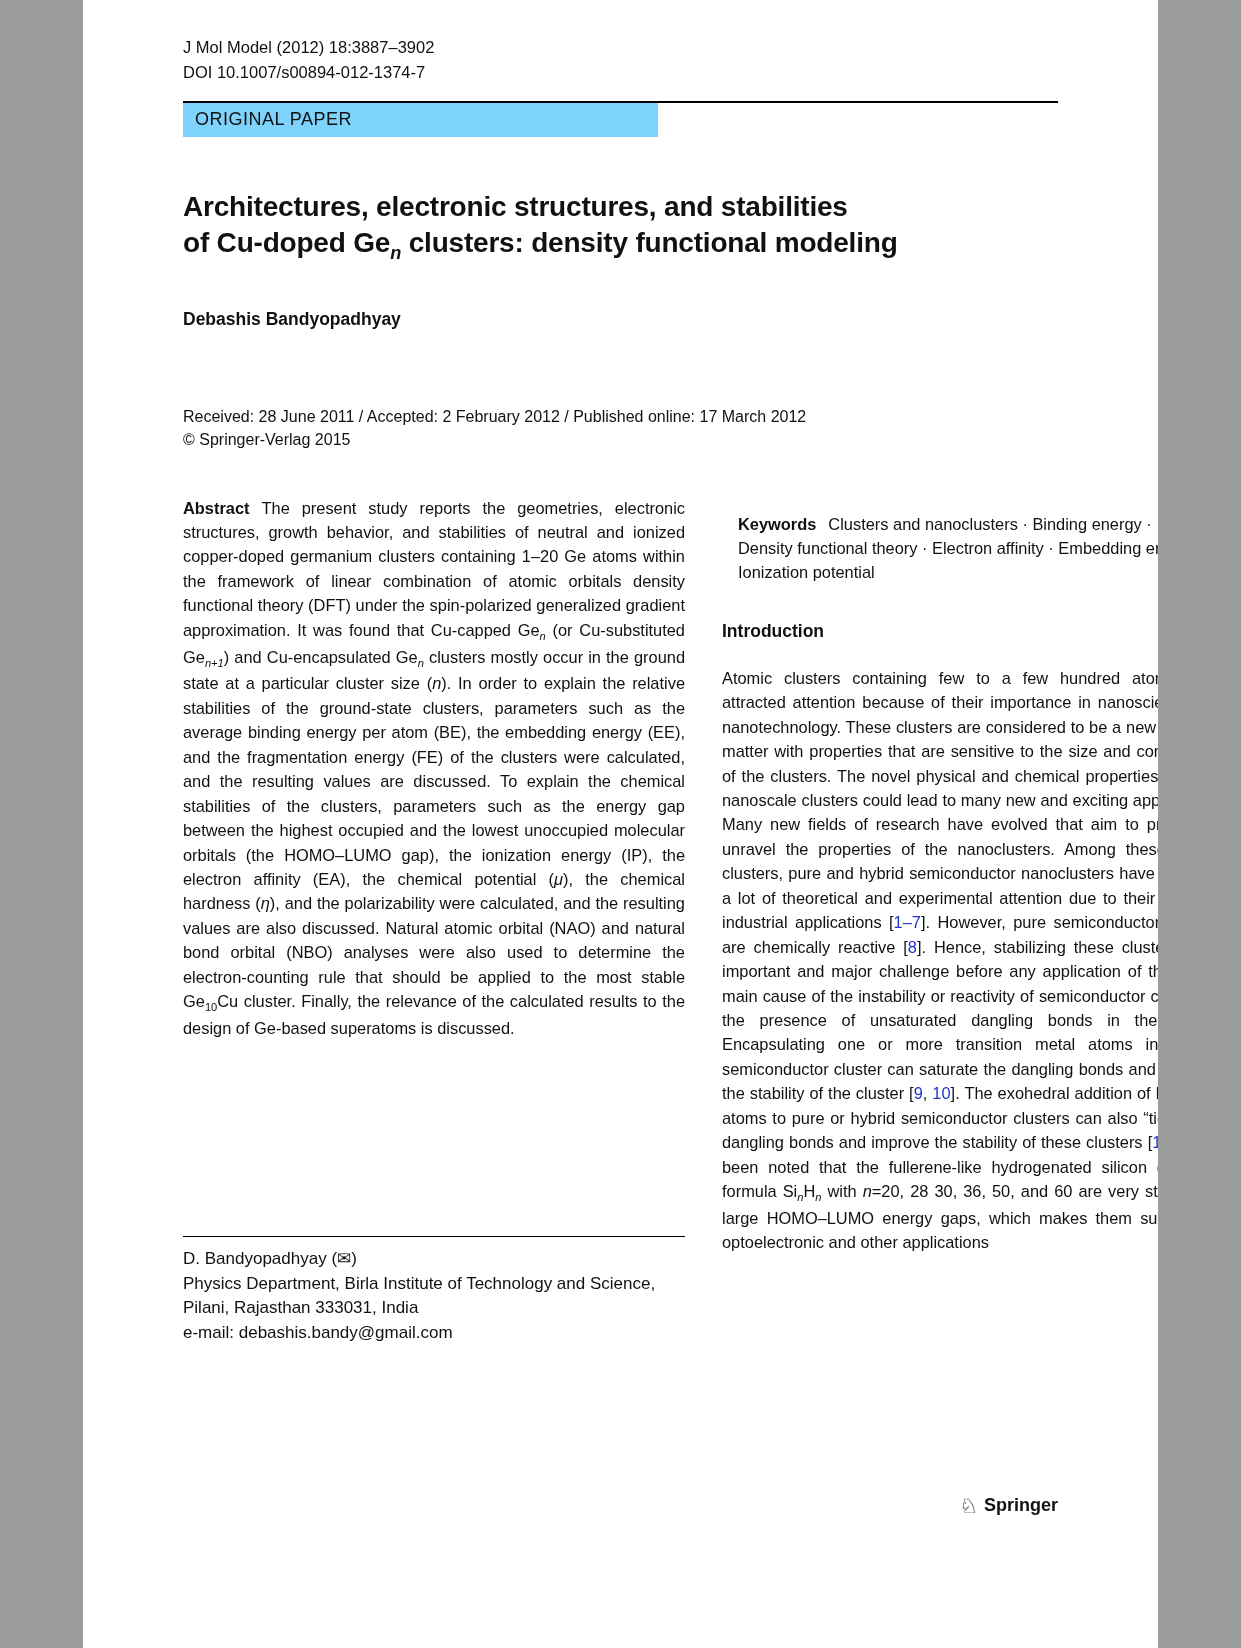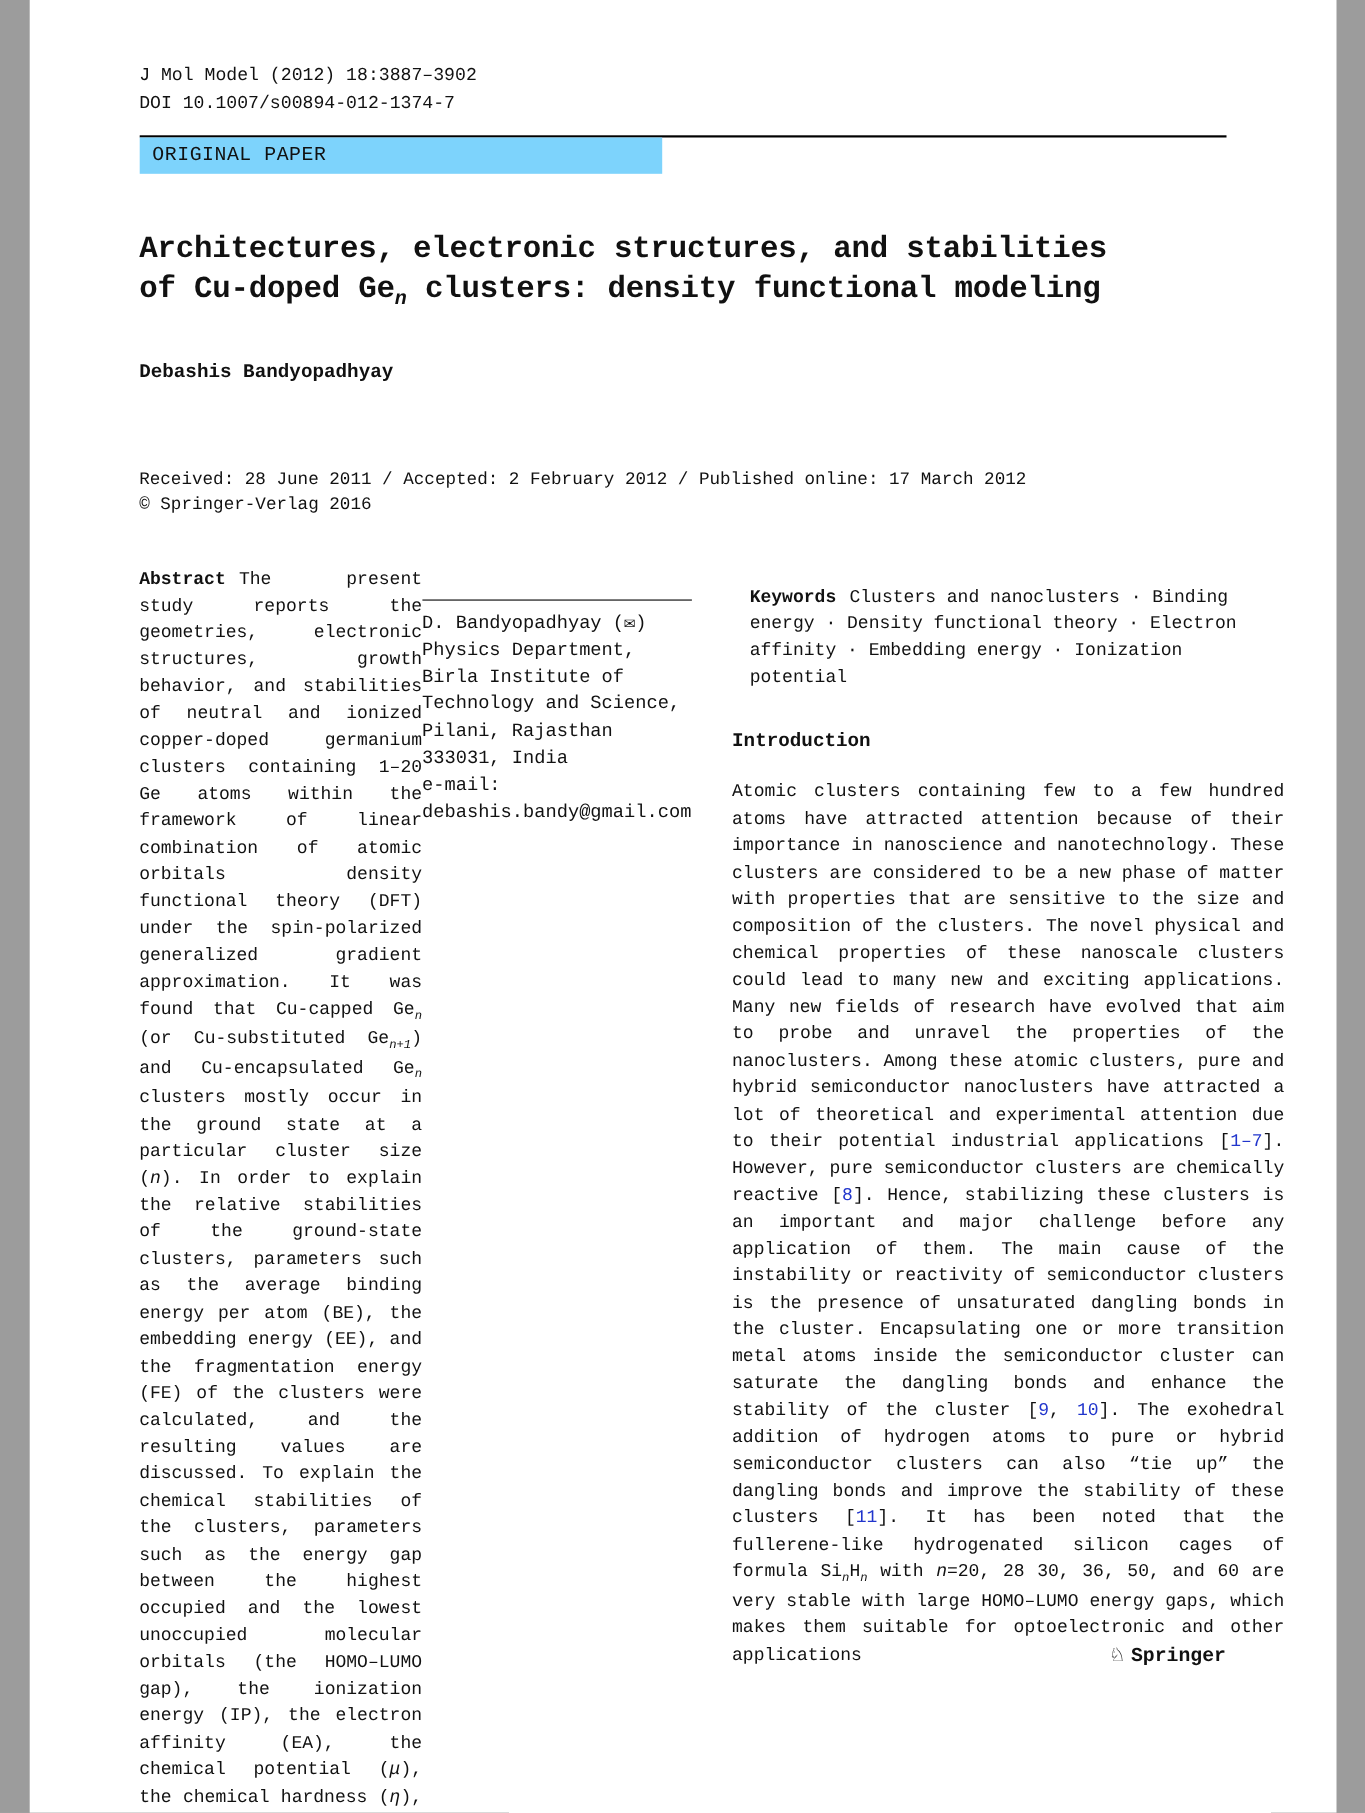--- a/index.html
+++ b/index.html
@@ -1,24 +1,24 @@
 <!DOCTYPE html>
 <html><head>
 <meta charset="utf-8">
 <style>
   html, body { margin: 0; padding: 0; background: #9c9c9c; }
   .page {
     position: relative;
-    width: 1188px;
+    width: 1075px;
     height: 1648px;
     margin: 0 auto;
     background: #ffffff;
     box-sizing: border-box;
-    padding: 57px 100px 0 100px;
-    font-family: Liberation Mono, monospace;
+    padding: 35px 100px 0 100px;
+    font-family: Liberation Sans, sans-serif;
     color: #111111;
     overflow: hidden;
   }
   .masthead { font-size: 16.5px; line-height: 1.5; }
   .banner-wrap { margin-top: 16px; border-top: 2px solid #000; }
   .banner {
     width: 463px;
     background: #7dd3fc;
     padding: 6px 0 7px 12px;
     font-size: 18px;
@@ -29,21 +29,21 @@
     font-size: 28px;
     font-weight: 700;
     line-height: 1.32;
     letter-spacing: -0.2px;
   }
   .title sub { font-size: 65%; }
   .author { margin-top: 44px; font-size: 17.5px; font-weight: 700; }
   .pub-history { margin-top: 76px; font-size: 16px; line-height: 1.42; }
   .columns { display: flex; gap: 37px; margin-top: 44px; min-height: 850px; }
   .col { width: 502px; flex: 0 0 502px; }
-  .col-left { display: flex; flex-direction: row; justify-content: space-between; }
+  .col-left { display: flex; flex-direction: column; justify-content: space-between; }
   .para {
     margin: 0;
     font-size: 16.4px;
     line-height: 1.49;
     text-align: justify;
   }
   .para sub { font-size: 68%; }
   .it { font-style: italic; }
   .cite { color: #2135cc; }
   .block-label { font-weight: 700; margin-right: 12px; }
@@ -76,21 +76,21 @@
   <div class="banner-wrap">
     <div class="banner">ORIGINAL PAPER</div>
   </div>
 
   <h1 class="title"><span>Architectures, electronic structures, and stabilities</span><br><span>of Cu-doped Ge</span><sub class="it">n</sub><span> clusters: density functional modeling</span></h1>
 
   <div class="author">Debashis Bandyopadhyay</div>
 
   <div class="pub-history">
     <div>Received: 28 June 2011 / Accepted: 2 February 2012 / Published online: 17 March 2012</div>
-    <div>© Springer-Verlag 2016</div>
+    <div>© Springer-Verlag 2015</div>
   </div>
 
   <div class="columns">
 
     <div class="col col-left">
       <p class="para"><span class="block-label">Abstract</span><span><span>The present study reports the geometries, electronic structures, growth behavior, and stabilities of neutral and ionized copper-doped germanium clusters containing 1–20 Ge atoms within the framework of linear combination of atomic orbitals density functional theory (DFT) under the spin-polarized generalized gradient approximation. It was found that Cu-capped Ge</span><sub class="it">n</sub><span> (or Cu-substituted Ge</span><sub class="it">n+1</sub><span>) and Cu-encapsulated Ge</span><sub class="it">n</sub><span> clusters mostly occur in the ground state at a particular cluster size (</span><span class="it">n</span><span>). In order to explain the relative stabilities of the ground-state clusters, parameters such as the average binding energy per atom (BE), the embedding energy (EE), and the fragmentation energy (FE) of the clusters were calculated, and the resulting values are discussed. To explain the chemical stabilities of the clusters, parameters such as the energy gap between the highest occupied and the lowest unoccupied molecular orbitals (the HOMO–LUMO gap), the ionization energy (IP), the electron affinity (EA), the chemical potential (</span><span class="it">μ</span><span>), the chemical hardness (</span><span class="it">η</span><span>), and the polarizability were calculated, and the resulting values are also discussed. Natural atomic orbital (NAO) and natural bond orbital (NBO) analyses were also used to determine the electron-counting rule that should be applied to the most stable Ge</span><sub>10</sub><span>Cu cluster. Finally, the relevance of the calculated results to the design of Ge-based superatoms is discussed.</span></span></p>
 
       <div class="corr">
         <hr class="corr-rule">
         <div>D. Bandyopadhyay (✉)</div>

